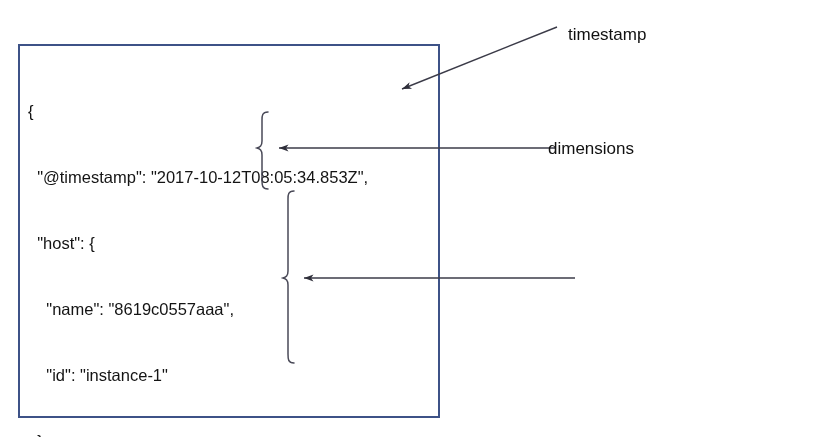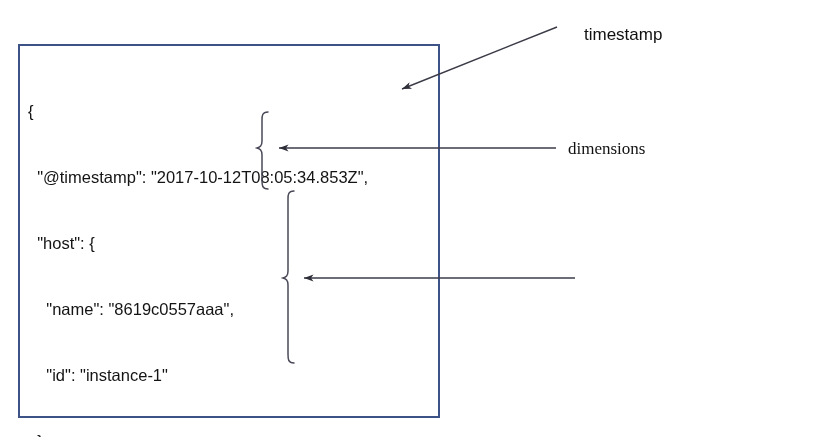--- a/index.html
+++ b/index.html
@@ -63,22 +63,22 @@
 
   
   .annot {
     position: absolute;
     font-family: "Liberation Sans", sans-serif;
     font-size: 17px;
     line-height: 20px;
     color: #111111;
     white-space: nowrap;
   }
-  .annot-timestamp { left: 568px; top: 25px; margin-left: 16px; }
-  .annot-dimensions { left: 568px; top: 139px; font-family: Liberation Serif, serif; }
+  .annot-timestamp { left: 568px; top: 25px; }
+  .annot-dimensions { left: 548px; top: 139px; }
   .annot-metric { left: 588px; top: 269px; }
 </style>
 </head>
 <body>
 
 <div id="stage">
 
   <div class="json-box"></div>
 
   <div class="json-code">

